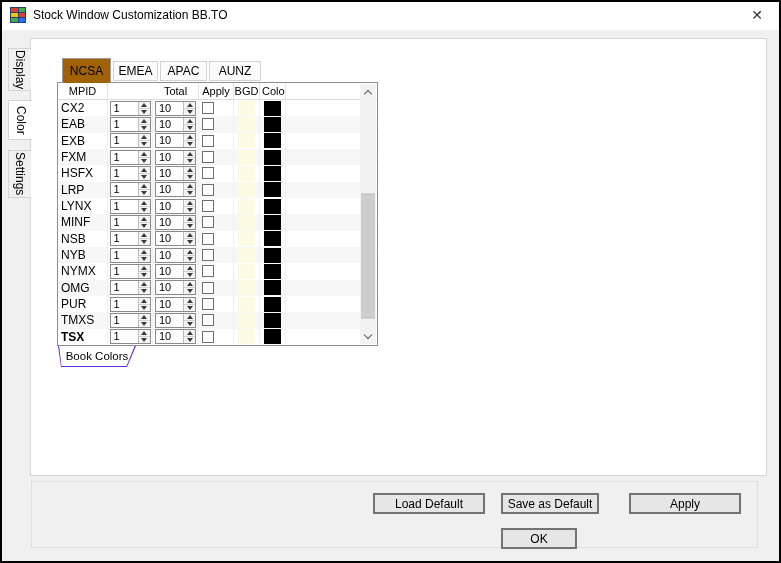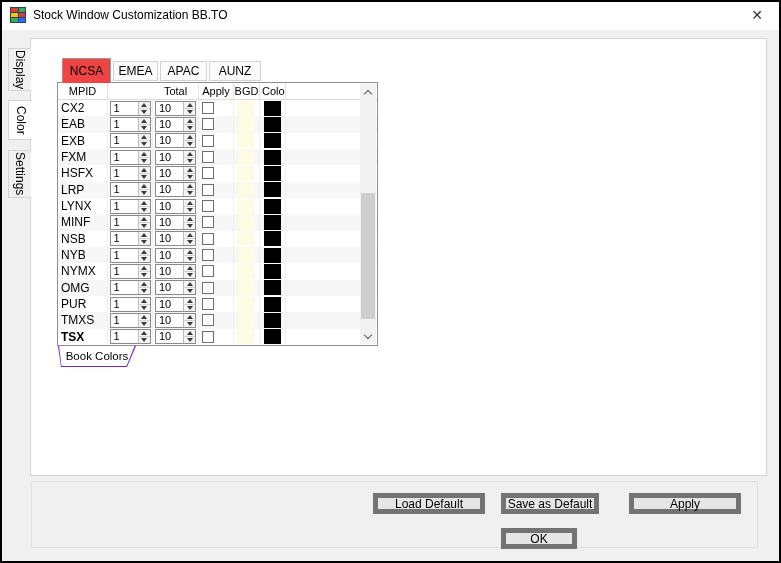--- a/index.html
+++ b/index.html
@@ -19,21 +19,21 @@
   
   .tabpage{position:absolute;left:30px;top:38px;width:737px;height:438px;background:#fff;border:1px solid #D4D4D4;z-index:1;}
   .side-tab{position:absolute;left:8px;width:23px;background:#F0F0F0;border:1px solid #D4D4D4;border-right:none;display:flex;align-items:center;justify-content:center;z-index:2;}
   .side-tab span{writing-mode:vertical-rl;font-size:12px;white-space:nowrap;}
   .side-tab.active{background:#fff;width:24px;z-index:5;}
   .tab-display{top:48px;height:43px;}
   .tab-color{top:100px;height:40px;}
   .tab-settings{top:150px;height:48px;}
   
   .region-tab{position:absolute;background:#FBFBFB;border:1px solid #D2D2D2;display:flex;align-items:center;justify-content:center;font-size:12px;z-index:2;}
-  .region-tab.active{background:#ef4444;border-color:#9A9A9A;border-bottom:none;z-index:4;}
+  .region-tab.active{background:#a16207;border-color:#9A9A9A;border-bottom:none;z-index:4;}
   .rt-ncsa{left:62px;top:58px;width:49px;height:25px;}
   .rt-emea{left:113px;top:61px;width:45px;height:20px;}
   .rt-apac{left:160px;top:61px;width:47px;height:20px;}
   .rt-aunz{left:209px;top:61px;width:52px;height:20px;}
   
   .mpid-table{position:absolute;left:57px;top:82px;width:321px;height:264px;background:#fff;border:1px solid #8F8F8F;z-index:3;}
   .mheader{display:flex;height:17px;align-items:center;font-size:11px;border-bottom:1px solid #DCDCDC;}
   .mheader .hc{display:flex;align-items:center;justify-content:center;height:100%;border-right:1px solid #E4E4E4;overflow:hidden;white-space:nowrap;}
   .hc.h-mpid{width:50px;}
   .hc.h-start{width:45px;margin-top:40px;}
@@ -116,21 +116,21 @@
   .axe-name.bold{font-weight:bold;}
   .acell{width:36px;display:flex;justify-content:center;}
   .aswatch{width:34px;height:15px;display:inline-block;}
   
   .lbl{position:absolute;font-size:12px;white-space:nowrap;line-height:14px;}
   .swatch{position:absolute;width:31px;height:21px;border:1px solid #A5A5A5;}
   
   .ocheck{position:absolute;width:13px;height:13px;background:#fff;border:1px solid #C00000;display:flex;align-items:center;justify-content:center;font-size:11px;line-height:11px;color:#1a1a1a;}
   
   .footer-panel{position:absolute;left:31px;top:481px;width:727px;height:67px;border:1px solid #DFDFDF;}
-  .btn{position:absolute;height:21px;background:#E6E6E6;border:5px solid #737373;display:flex;align-items:center;justify-content:center;font-size:12px;}
+  .btn{position:absolute;height:21px;background:#E6E6E6;border:2px solid #737373;display:flex;align-items:center;justify-content:center;font-size:12px;}
   .btn-load{left:341px;top:11px;width:112px;}
   .btn-save{left:469px;top:11px;width:98px;}
   .btn-apply{left:597px;top:11px;width:112px;}
   .btn-ok{left:469px;top:46px;width:76px;}
   .btn-cancel{left:597px;top:46px;width:112px;}
 </style>
 </head>
 <body>
 
 <div id="dialog">

